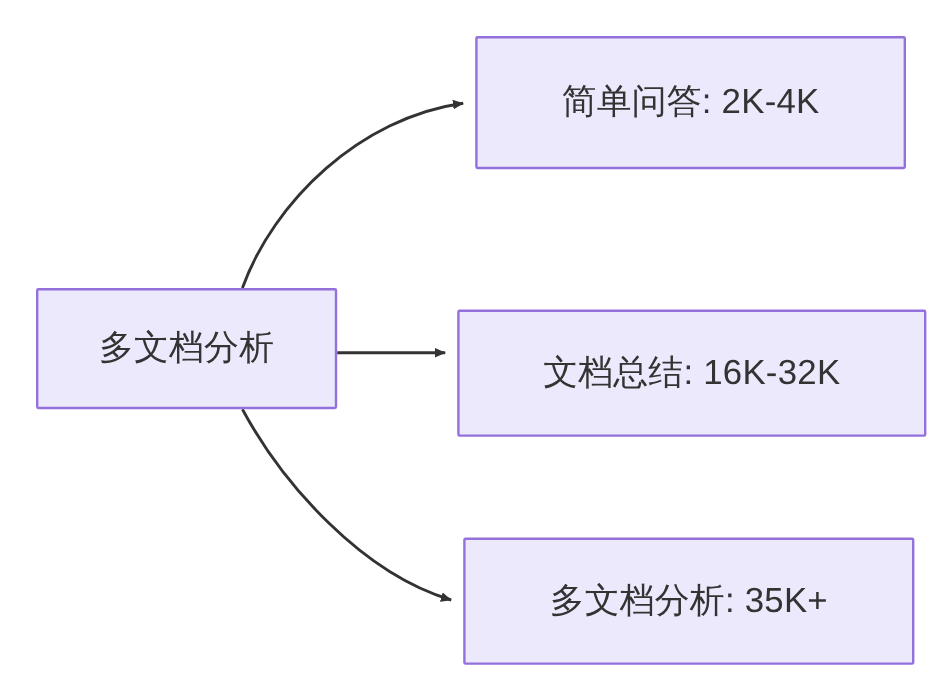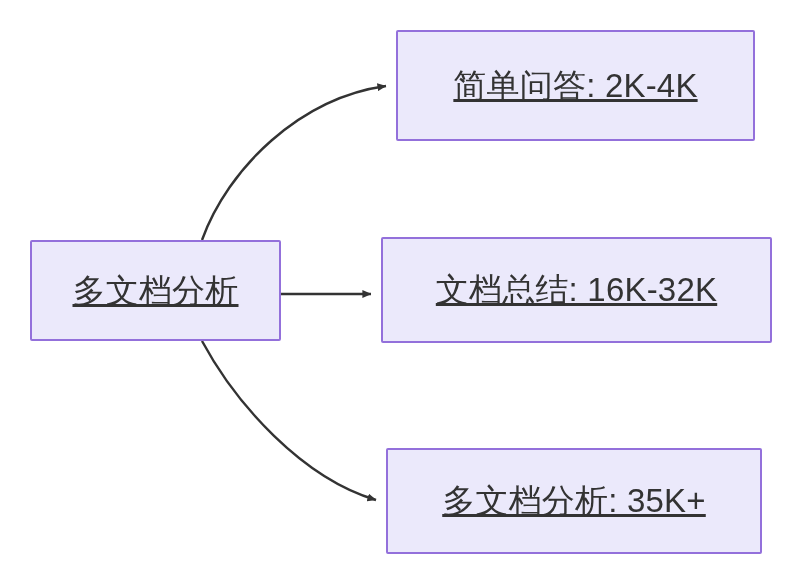--- a/index.html
+++ b/index.html
@@ -28,41 +28,40 @@
     box-sizing: border-box;
     background: #ebe9fb;
     border: 2px solid #9370db;
     border-radius: 2px;
     display: flex;
     align-items: center;
     justify-content: center;
   }
   .node-label {
     color: #333333;
-    font-size: 33px;
+    font-size: 29px;
     line-height: 1.2;
     white-space: nowrap;
     letter-spacing: 0.2px;
-    text-decoration: underline;
   }
   #node-source {
     left: 30px;
     top: 240px;
     width: 251px;
     height: 101px;
   }
   #node-simple-qa {
     left: 396px;
     top: 30px;
     width: 359px;
     height: 111px;
   }
   #node-doc-summary {
     left: 381px;
-    top: 237px;
+    top: 258px;
     width: 391px;
     height: 106px;
   }
   #node-multidoc {
     left: 386px;
     top: 448px;
     width: 376px;
     height: 106px;
   }
 </style>

